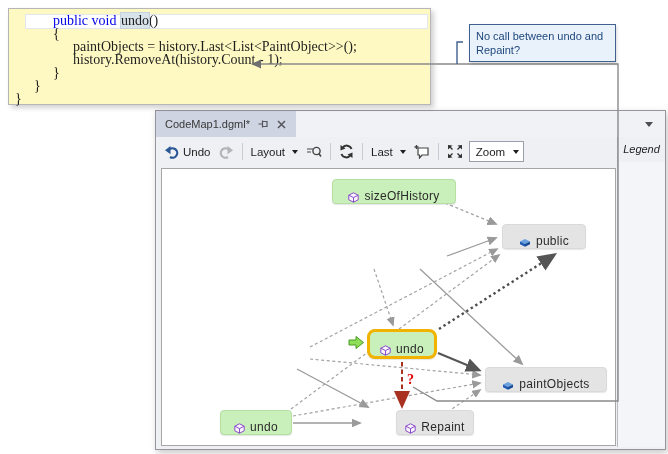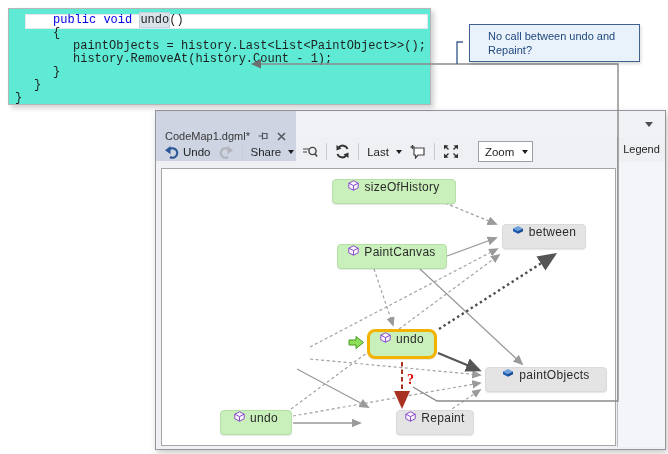--- a/index.html
+++ b/index.html
@@ -1,58 +1,58 @@
 <!DOCTYPE html>
 <html><head>
 <meta charset="utf-8">
 <style>
   html,body{margin:0;padding:0;background:#fff;width:668px;height:454px;overflow:hidden;
     font-family:"Liberation Sans",sans-serif;-webkit-font-smoothing:antialiased;}
   .abs{position:absolute;}
 
   
-  .editor{left:8px;top:8px;width:421px;height:95px;background:#5eead4;border:1px solid #b6b6b6;
+  .editor{left:8px;top:8px;width:421px;height:95px;background:#fef9c3;border:1px solid #b6b6b6;
     box-shadow:3px 3px 5px rgba(0,0,0,.18);z-index:10;
-    font-family:Liberation Mono, monospace;font-size:12px;color:#1e1e1e;}
+    font-family:Liberation Serif, serif;font-size:14px;color:#1e1e1e;}
   .cline{position:absolute;height:13px;line-height:13px;white-space:pre;}
   .kw{color:#0000e8;}
   .curline-box{position:absolute;left:16px;top:5px;right:2px;height:13px;border:1px solid #e2e6ef;background:#fff;}
   .tok-hl{background:#d9e3ea;outline:1px solid #c3d2dc;}
   .cursor{display:inline-block;width:1px;height:10px;background:#000;vertical-align:-1px;}
 
   
   .tooltip{left:469px;top:24px;width:133px;background:#e9f2fb;border:1px solid #40618f;
-    color:#1f477c;font-size:11px;line-height:14px;padding:4px 18px;z-index:70;
+    color:#1f477c;font-size:11px;line-height:14px;padding:4px 6px;z-index:70;
     box-shadow:1px 2px 3px rgba(0,0,0,.15);}
 
   
   .mapwin{left:155px;top:110px;width:509px;height:338px;background:#eef0f3;border:1px solid #95959b;
     box-shadow:2px 3px 7px rgba(0,0,0,.22);z-index:5;}
   .tabstrip{position:absolute;left:0;top:0;right:0;height:26px;background:#f1f2f6;display:flex;align-items:stretch;}
-  .tab{display:flex;align-items:center;gap:7px;background:#ced4e2;padding:12px 9px;height:100%;
+  .tab{display:flex;align-items:center;gap:7px;background:#ced4e2;padding:0 9px;height:100%;
     font-size:11px;color:#383838;}
   .winmenu{margin-left:auto;margin-right:12px;align-self:center;width:0;height:0;
     border-left:4px solid transparent;border-right:4px solid transparent;border-top:5px solid #4d4d55;}
   .toolbar{position:absolute;left:0;top:26px;width:460px;height:29px;display:flex;align-items:center;
     padding:0 4px;font-size:11.5px;color:#1e1e1e;}
   .tbtn{display:flex;align-items:center;gap:4px;padding:2px 4px;border-radius:2px;white-space:nowrap;}
   .caret{display:inline-block;width:0;height:0;border-left:3.5px solid transparent;
     border-right:3.5px solid transparent;border-top:4px solid #1e1e1e;margin-left:3px;}
   .sep{width:1px;height:17px;background:#c7cbd4;margin:0 4px;}
   .zoomcombo{display:flex;align-items:center;width:47px;height:19px;background:#fff;
-    border:1px solid #999fab;padding-left:6px;margin-left:15px;}
+    border:1px solid #999fab;padding-left:6px;margin-left:2px;}
   .zoomcombo .caret{margin-left:8px;}
   .legend{position:absolute;left:461px;top:26px;width:47px;bottom:2px;background:#f4f5f9;
     border-left:1px solid #babac2;}
-  .legend-h{height:25px;line-height:25px;text-align:center;font-size:11px;color:#1e1e1e;background:#eef0f4;}
+  .legend-h{height:25px;line-height:25px;text-align:center;font-size:11px;color:#1e1e1e;background:#eef0f4;font-style:italic;}
   .canvas{position:absolute;left:5px;top:57px;width:453px;height:276px;background:#fff;border:1px solid #a6a6a6;}
   .edges{position:absolute;left:0;top:0;}
 
   
-  .node{position:absolute;height:23px;border-radius:4px;display:flex;align-items:flex-start;justify-content:center;
+  .node{position:absolute;height:23px;border-radius:4px;display:flex;align-items:flex-end;justify-content:center;
     gap:5px;font-size:12px;letter-spacing:.3px;color:#2b2b2b;box-shadow:0 1px 1px rgba(0,0,0,.10);z-index:2;}
   .node.green{background:#c9efba;border:1px solid #b4e0a3;}
   .node.gray{background:#e4e4e4;border:1px solid #dadada;}
   .node.selected{border:3px solid #f2b200;border-radius:8px;}
   .nicon{flex:0 0 auto;}
   .ptr{position:absolute;z-index:3;}
 
   
   .overlay{left:0;top:0;z-index:60;pointer-events:none;}
 </style>
@@ -96,21 +96,21 @@
       <span>Undo</span>
     </span>
     <span class="tbtn">
       <svg width="15" height="14" viewBox="0 0 15 14">
         <path d="M10.5,5.5 A4.7,4.7 0 1 0 9,12" stroke="#b3b3b9" stroke-width="2.2" fill="none"></path>
         <polygon points="8.5,1 8.5,9.2 14,5.2" fill="#b3b3b9"></polygon>
       </svg>
     </span>
     <span class="sep"></span>
     <span class="tbtn">
-      <span>Share</span>
+      <span>Layout</span>
         <span class="caret"></span>
     </span>
     <span class="tbtn">
       <svg width="16" height="14" viewBox="0 0 16 14">
         <path d="M1,4 h6 M1,7 h4" stroke="#444" stroke-width="1.2" fill="none"></path>
         <circle cx="10.5" cy="6" r="3.6" stroke="#444" stroke-width="1.4" fill="none"></circle>
         <path d="M12.8,8.6 L15,11.5" stroke="#444" stroke-width="1.6"></path>
       </svg>
     </span>
     <span class="sep"></span>
@@ -190,30 +190,23 @@
       </svg>
       <span>sizeOfHistory</span>
     </div>
 
     <div class="node gray" style="left:340px;top:55px;width:82px;">
       <svg class="nicon" width="12" height="10" viewBox="0 0 12 10">
         <polygon points="1,3.5 6,1 11,3.5 6,6" fill="#6ba1dd"></polygon>
         <polygon points="1,3.5 6,6 6,8.8 1,6.3" fill="#1f5bb5"></polygon>
         <polygon points="6,6 11,3.5 11,6.3 6,8.8" fill="#174a94"></polygon>
       </svg>
-      <span>between</span>
-    </div>
-
-    <div class="node green" style="left:175px;top:75px;width:108px;">
-      <svg class="nicon" width="11" height="11" viewBox="0 0 11 11">
-        <polygon points="5.5,0.8 10.2,3.2 10.2,7.8 5.5,10.2 0.8,7.8 0.8,3.2" fill="#faf6fe" stroke="#8a4bc9"></polygon>
-        <path d="M0.8,3.2 L5.5,5.6 L10.2,3.2 M5.5,5.6 L5.5,10.2" stroke="#8a4bc9" fill="none"></path>
-      </svg>
-      <span>PaintCanvas</span>
-    </div>
+      <span>public</span>
+    </div>
+
 
     <svg class="ptr" style="left:186px;top:166px;" width="17" height="15" viewBox="0 0 17 15">
       <polygon points="1,5 8,5 8,1.5 15.5,7.5 8,13.5 8,10 1,10" fill="#8ede5a" stroke="#4a9a20" stroke-width="1"></polygon>
     </svg>
     <div class="node green selected" style="left:205px;top:160px;width:64px;height:24px;">
       <svg class="nicon" width="11" height="11" viewBox="0 0 11 11">
         <polygon points="5.5,0.8 10.2,3.2 10.2,7.8 5.5,10.2 0.8,7.8 0.8,3.2" fill="#faf6fe" stroke="#8a4bc9"></polygon>
         <path d="M0.8,3.2 L5.5,5.6 L10.2,3.2 M5.5,5.6 L5.5,10.2" stroke="#8a4bc9" fill="none"></path>
       </svg>
       <span>undo</span>

